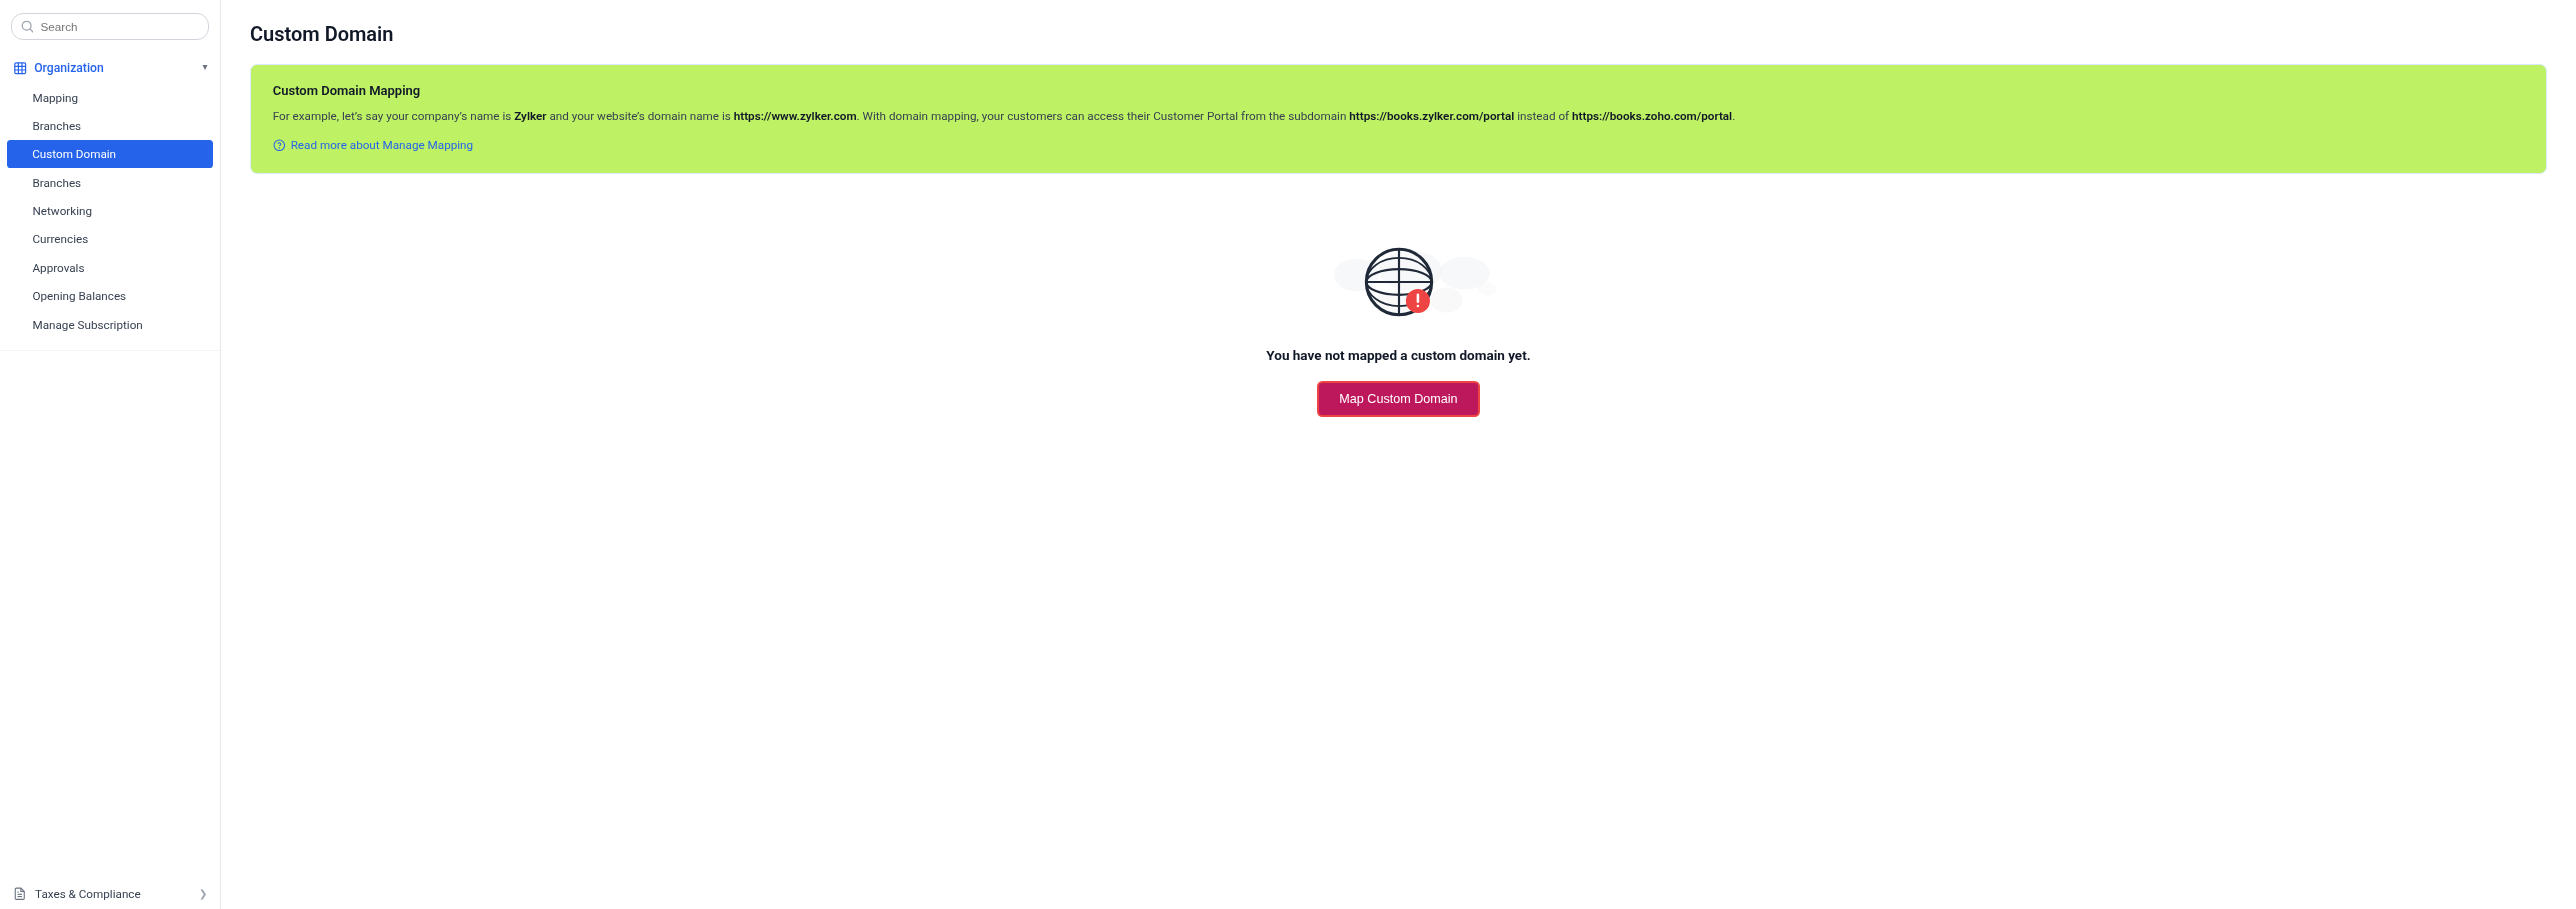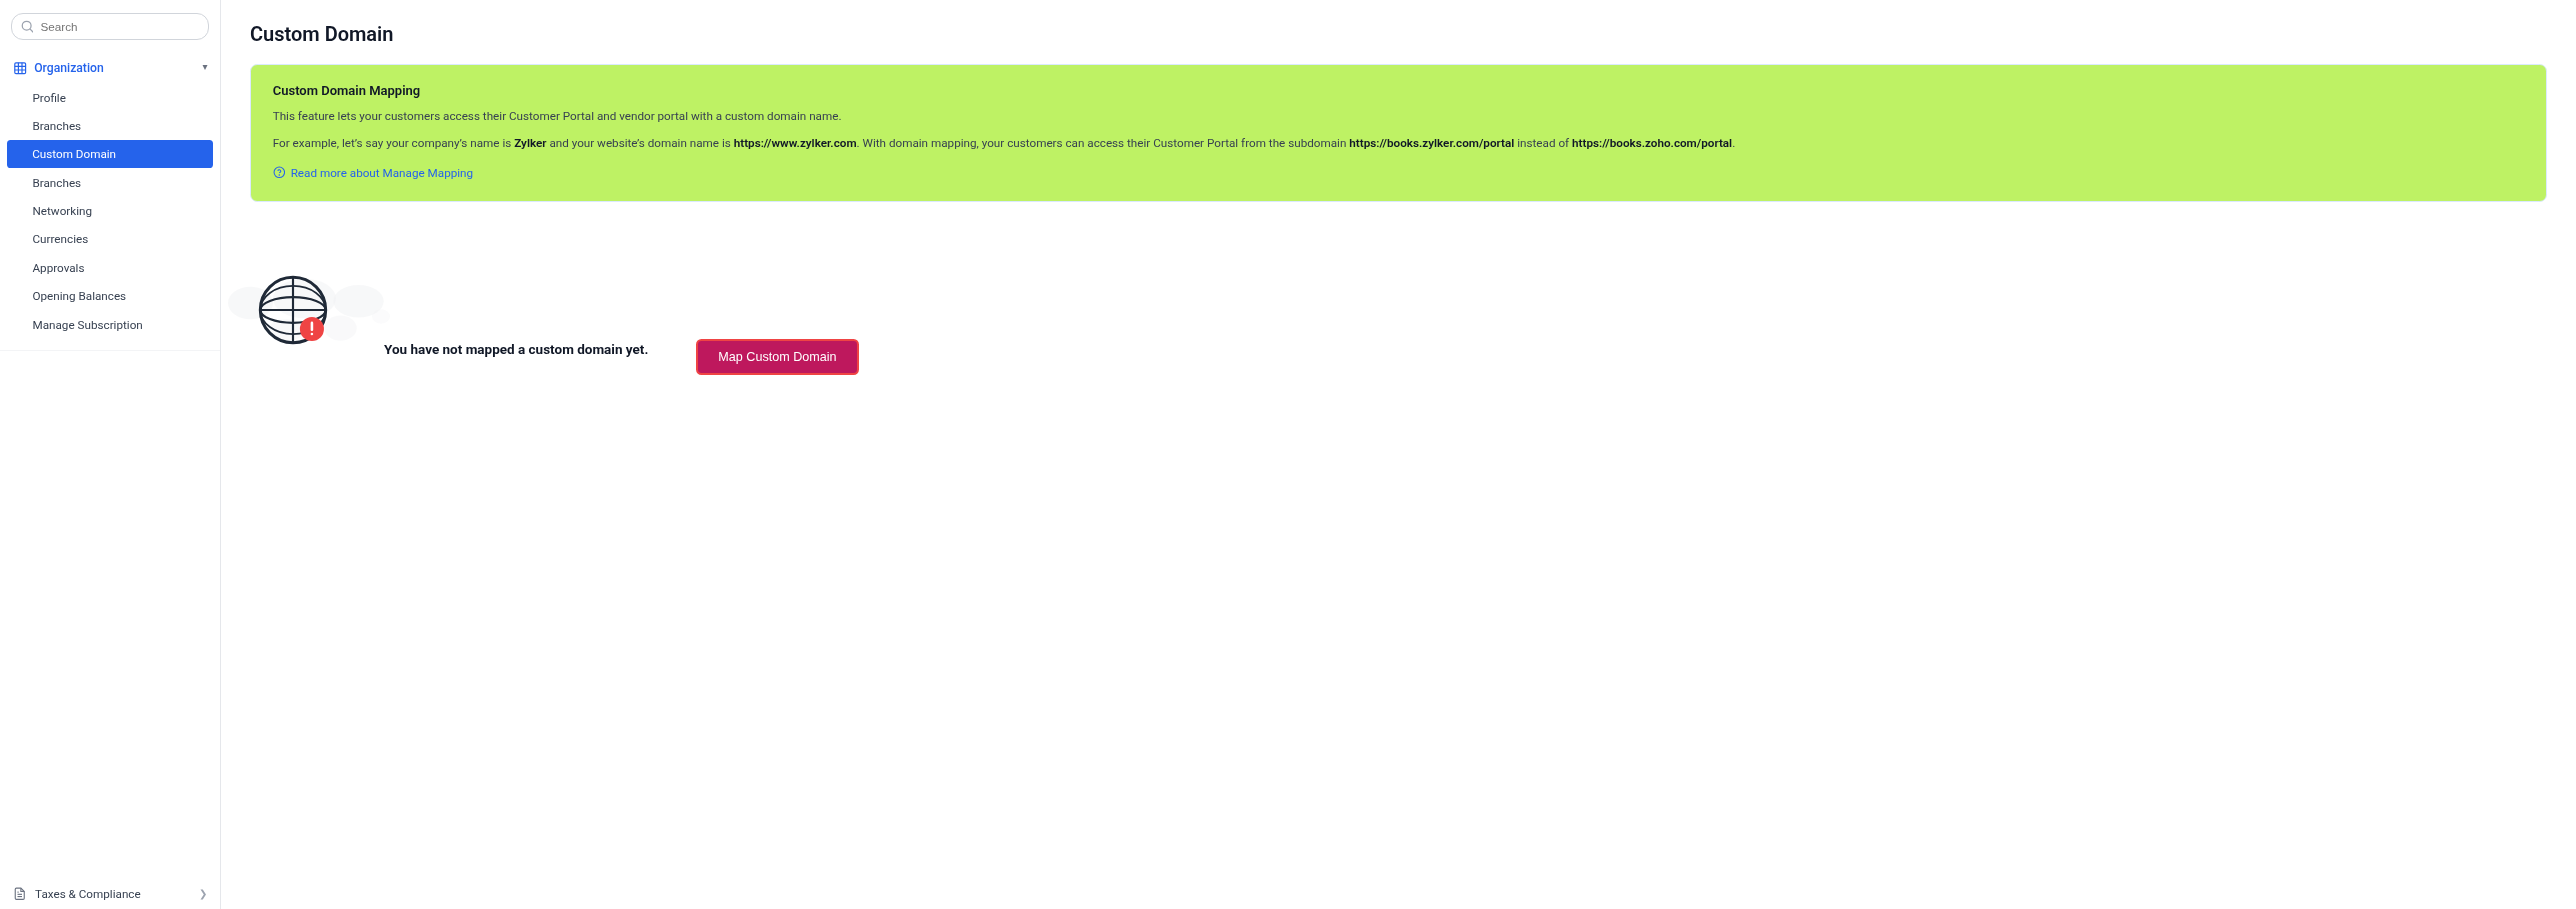--- a/index.html
+++ b/index.html
@@ -148,24 +148,23 @@
       gap: 5.4px;
       color: #2563eb;
       font-size: 11.7px;
       cursor: pointer;
       margin-top: 3.6px;
     }
 
     
     .empty-state {
       display: flex;
-      flex-direction: row;
-      align-items: flex-end;
+      flex-direction: column;
+      align-items: center;
       padding: 36px 0 54px 0;
-      gap: 48px;
     }
 
     .globe-container {
       position: relative;
       margin-bottom: 18px;
     }
 
     .world-map-bg {
       position: absolute;
       top: 0;
@@ -218,21 +217,21 @@
     <div class="sidebar-parent">
       <svg width="14.4" height="14.4" viewBox="0 0 24 24" fill="none" stroke="#2563eb" stroke-width="2">
         <rect x="3" y="3" width="18" height="18" rx="2"></rect>
         <path d="M9 3v18M15 3v18M3 9h18M3 15h18"></path>
       </svg>
       <span>Organization</span>
       <span class="chevron">▾</span>
     </div>
 
     <div class="sidebar-item">
-      <span>Profile</span>
+      <span>Mapping</span>
     </div>
     <div class="sidebar-item">
       <span>Branches</span>
     </div>
     <div class="sidebar-item active">
       <span>Custom Domain</span>
     </div>
     <div class="sidebar-item">
       <span>Branches</span>
     </div>
@@ -270,21 +269,20 @@
   </div>
 
 </nav>
 
 <main class="main-content">
 
   <h1 class="page-title">Custom Domain</h1>
 
   <div class="info-box">
     <h3>Custom Domain Mapping</h3>
-    <p>This feature lets your customers access their Customer Portal and vendor portal with a custom domain name.</p>
     <p>
       <span>For example, let’s say your company’s name is </span><strong>Zylker</strong><span> and your website’s domain name is </span><strong>https://www.zylker.com</strong><span>. With domain mapping, your customers can access their Customer Portal from the subdomain </span><strong>https://books.zylker.com/portal</strong><span> instead of </span><strong>https://books.zoho.com/portal</strong><span>.</span>
     </p>
     <div class="read-more-link">
       <svg width="12.6" height="12.6" viewBox="0 0 24 24" fill="none" stroke="#2563eb" stroke-width="2">
         <circle cx="12" cy="12" r="10"></circle>
         <path d="M9.09 9a3 3 0 015.83 1c0 2-3 3-3 3"></path>
         <line x1="12" y1="17" x2="12.01" y2="17" stroke-width="3" stroke-linecap="round"></line>
       </svg>
       <span>Read more about Manage Mapping</span>

